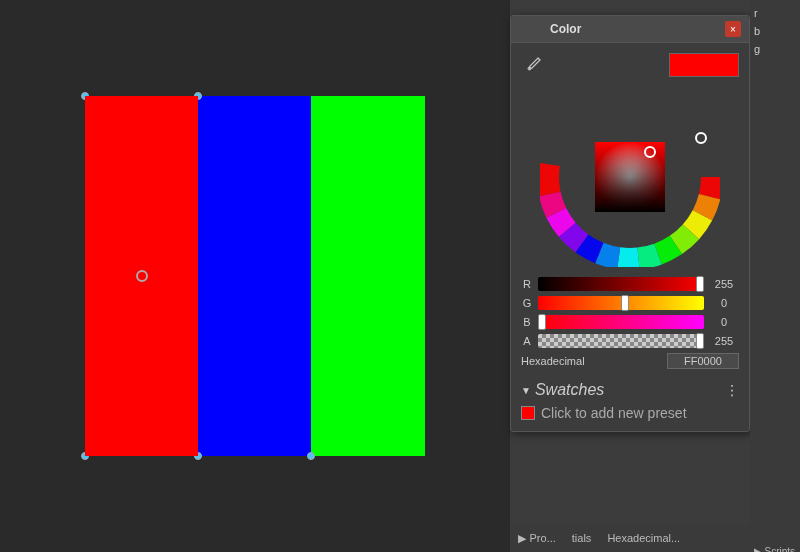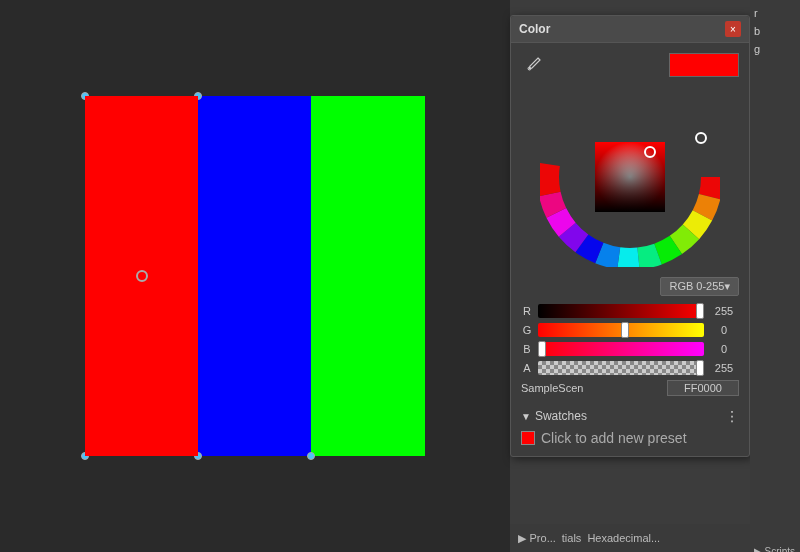--- a/index.html
+++ b/index.html
@@ -92,20 +92,21 @@
       padding: 5px 8px;
       background: #4a4a4a;
       border-bottom: 1px solid #555;
       border-radius: 3px 3px 0 0;
     }
 
     .dialog-title {
       color: #ddd;
       font-size: 12px;
       font-weight: bold;
+      margin-left: 31px;
     }
 
     .close-btn {
       width: 16px;
       height: 16px;
       background: #c0392b;
       border-radius: 2px;
       display: flex;
       align-items: center;
       justify-content: center;
@@ -271,21 +272,22 @@
       gap: 4px;
     }
 
     .swatches-arrow {
       color: #ccc;
       font-size: 10px;
     }
 
     .swatches-title {
       color: #ccc;
-      font-size: 12px;
+      font-size: 16px;
+      font-style: italic;
     }
 
     .swatches-menu {
       color: #ccc;
       font-size: 14px;
       cursor: pointer;
     }
 
     .swatches-body {
       display: flex;
@@ -407,23 +409,20 @@
         </g>
 
         <rect x="55" y="55" width="70" height="70" fill="#ff0000"></rect>
         <rect x="55" y="55" width="70" height="70" fill="url(#whiteGrad)"></rect>
         <rect x="55" y="55" width="70" height="70" fill="url(#blackGrad)"></rect>
 
         <circle cx="110" cy="65" r="5" fill="none" stroke="white" stroke-width="2"></circle>
       </svg>
     </div>
 
-    <div class="mode-selector">
-      <button class="mode-btn">RGB 0-255▾</button>
-    </div>
 
     <div class="slider-row">
       <span class="slider-label">R</span>
       <div class="slider-track slider-r">
         <div class="slider-thumb" style="right:0px;"></div>
       </div>
       <span class="slider-value">255</span>
     </div>
 
     <div class="slider-row">
@@ -444,21 +443,21 @@
 
     <div class="slider-row">
       <span class="slider-label">A</span>
       <div class="slider-track slider-a">
         <div class="slider-thumb" style="right:0px;"></div>
       </div>
       <span class="slider-value">255</span>
     </div>
 
     <div class="hex-row">
-      <span class="hex-label">SampleScen</span>
+      <span class="hex-label">Hexadecimal</span>
       <input class="hex-value" type="text" value="FF0000" style="background: rgb(74, 74, 74); border: 1px solid rgb(102, 102, 102); color: rgb(204, 204, 204); font-size: 11px; padding: 1px 4px; width: 72px; text-align: center; outline: none;">
     </div>
 
     <div class="swatches-header">
       <div class="swatches-title-row">
         <span class="swatches-arrow">▼</span>
         <span class="swatches-title">Swatches</span>
       </div>
       <span class="swatches-menu">⋮</span>
     </div>
@@ -469,21 +468,21 @@
     </div>
   </div>
 </div>
 
 <div class="right-sidebar">
   <span class="sidebar-item">r</span>
   <span class="sidebar-item">b</span>
   <span class="sidebar-item">g</span>
 </div>
 
-<div style="position:absolute; bottom:0; right:50px; width:240px; height:28px; background:#3a3a3a; display:flex; align-items:center; padding:0 8px; gap:6px;">
+<div style="position:absolute; bottom:0; right:50px; width:240px; height:28px; background:#3a3a3a; display:flex; align-items:center; padding:0 8px; gap:16px;">
   <span style="color:#bbb; font-size:11px;">▶ Pro...</span>
   <span style="color:#bbb; font-size:11px;">tials</span>
   <span style="color:#bbb; font-size:11px;">Hexadecimal...</span>
 </div>
 
 <div style="position:absolute; bottom:0; right:0; width:50px; height:28px; background:#3a3a3a; display:flex; align-items:center; padding:0 4px;">
   <span style="color:#bbb; font-size:10px;margin-top:26px;">▶ Scripts</span>
 </div>
 
 </body></html>

